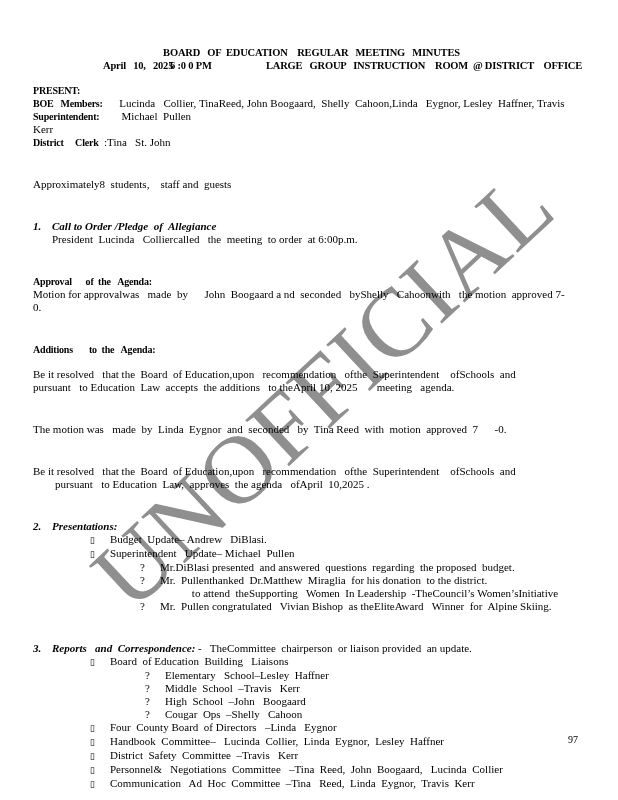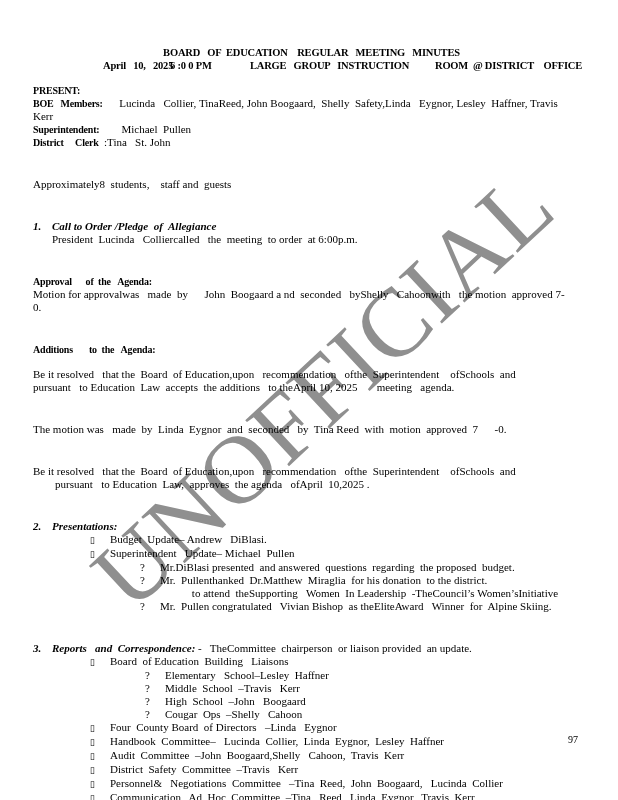--- a/index.html
+++ b/index.html
@@ -20,21 +20,21 @@
     white-space:nowrap;z-index:0;user-select:none;
   }
   .content{position:relative;z-index:1;padding:46px 28px 0 33px;}
   .line{white-space:pre;}
   .center{text-align:center;}
   .hdr{font-weight:bold;font-size:10.5px;letter-spacing:-0.2px;}
   .meta{position:relative;height:13px;font-weight:bold;font-size:10.5px;letter-spacing:-0.2px;}
   .meta span{position:absolute;top:0;white-space:pre;}
   .m-date{left:70px}
   .m-time{left:137px}
-  .m-loc{left:217px}
+  .m-loc{left:233px}
   .m-room{left:402px}
   .lbl{font-weight:bold;font-size:10px;letter-spacing:-0.2px;}
   .num{display:inline-block;width:19px;font-weight:bold;font-style:italic;}
   .sect{font-weight:bold;font-style:italic;}
   .ind1{padding-left:19px;}
   .ind2{padding-left:22px;}
   .l1{padding-left:57px;}
   .l2{padding-left:107px;}
   .l2c{padding-left:127px;text-align:center;}
   .l2b{padding-left:112px;}
@@ -55,23 +55,23 @@
 
     <div class="line hdr center">BOARD   OF  EDUCATION    REGULAR   MEETING   MINUTES</div>
     <div class="meta">
       <span class="m-date">April   10,   2025</span>
       <span class="m-time">6 :0 0 PM</span>
       <span class="m-loc">LARGE   GROUP   INSTRUCTION</span>
       <span class="m-room">ROOM  @ DISTRICT    OFFICE</span>
     </div>
 
     <div class="line mt12"><span class="lbl">PRESENT:</span></div>
-    <div class="line"><span class="lbl">BOE   Members:</span><span>      Lucinda   Collier, TinaReed, John Boogaard,  Shelly  Safety,Linda   Eygnor, Lesley  Haffner, Travis</span></div>
+    <div class="line"><span class="lbl">BOE   Members:</span><span>      Lucinda   Collier, TinaReed, John Boogaard,  Shelly  Cahoon,Linda   Eygnor, Lesley  Haffner, Travis</span></div>
+    <div class="line"><span class="lbl">Superintendent:</span><span>        Michael  Pullen</span></div>
     <div class="line">Kerr</div>
-    <div class="line"><span class="lbl">Superintendent:</span><span>        Michael  Pullen</span></div>
     <div class="line"><span class="lbl">District     Clerk</span><span>  :Tina   St. John</span></div>
 
     <div class="line mt">Approximately8  students,    staff and  guests</div>
 
     <div class="line mt"><span class="num">1.</span><span class="sect">Call to Order /Pledge  of  Allegiance</span></div>
     <div class="line ind1">President  Lucinda   Colliercalled   the  meeting  to order  at 6:00p.m.</div>
 
     <div class="line mt"><span class="lbl">Approval      of  the   Agenda:</span></div>
     <div class="line">Motion for approvalwas   made  by      John  Boogaard a nd  seconded   byShelly   Cahoonwith   the motion  approved 7-</div>
     <div class="line">0.</div>
@@ -95,21 +95,20 @@
     <div class="line l2"><span class="b">?</span><span>Mr.  Pullen congratulated   Vivian Bishop  as theEliteAward   Winner  for  Alpine Skiing.</span></div>
 
     <div class="line mt"><span class="num">3.</span><span class="sect">Reports   and  Correspondence:</span><span> -   TheCommittee  chairperson  or liaison provided  an update.</span></div>
     <div class="line l1"><span class="b b1">▯</span><span>Board  of Education  Building   Liaisons</span></div>
     <div class="line l2b"><span class="b">?</span><span>Elementary   School–Lesley  Haffner</span></div>
     <div class="line l2b"><span class="b">?</span><span>Middle  School  –Travis   Kerr</span></div>
     <div class="line l2b"><span class="b">?</span><span>High  School  –John   Boogaard</span></div>
     <div class="line l2b"><span class="b">?</span><span>Cougar  Ops  –Shelly   Cahoon</span></div>
     <div class="line l1"><span class="b b1">▯</span><span>Four  County Board  of Directors   –Linda   Eygnor</span></div>
     <div class="line l1"><span class="b b1">▯</span><span>Handbook  Committee–   Lucinda  Collier,  Linda  Eygnor,  Lesley  Haffner</span></div>
-    <div class="line l1"><span class="b b1">▯</span><span>Audit  Committee  –John  Boogaard,Shelly   Cahoon,  Travis  Kerr</span></div>
     <div class="line l1"><span class="b b1">▯</span><span>District  Safety  Committee  –Travis   Kerr</span></div>
     <div class="line l1"><span class="b b1">▯</span><span>Personnel&amp;   Negotiations  Committee   –Tina  Reed,  John  Boogaard,   Lucinda  Collier</span></div>
     <div class="line l1"><span class="b b1">▯</span><span>Communication   Ad  Hoc  Committee  –Tina   Reed,  Linda  Eygnor,  Travis  Kerr</span></div>
 
   </div>
 
   <div class="pagenum">97</div>
 </div>
 
 </body></html>

